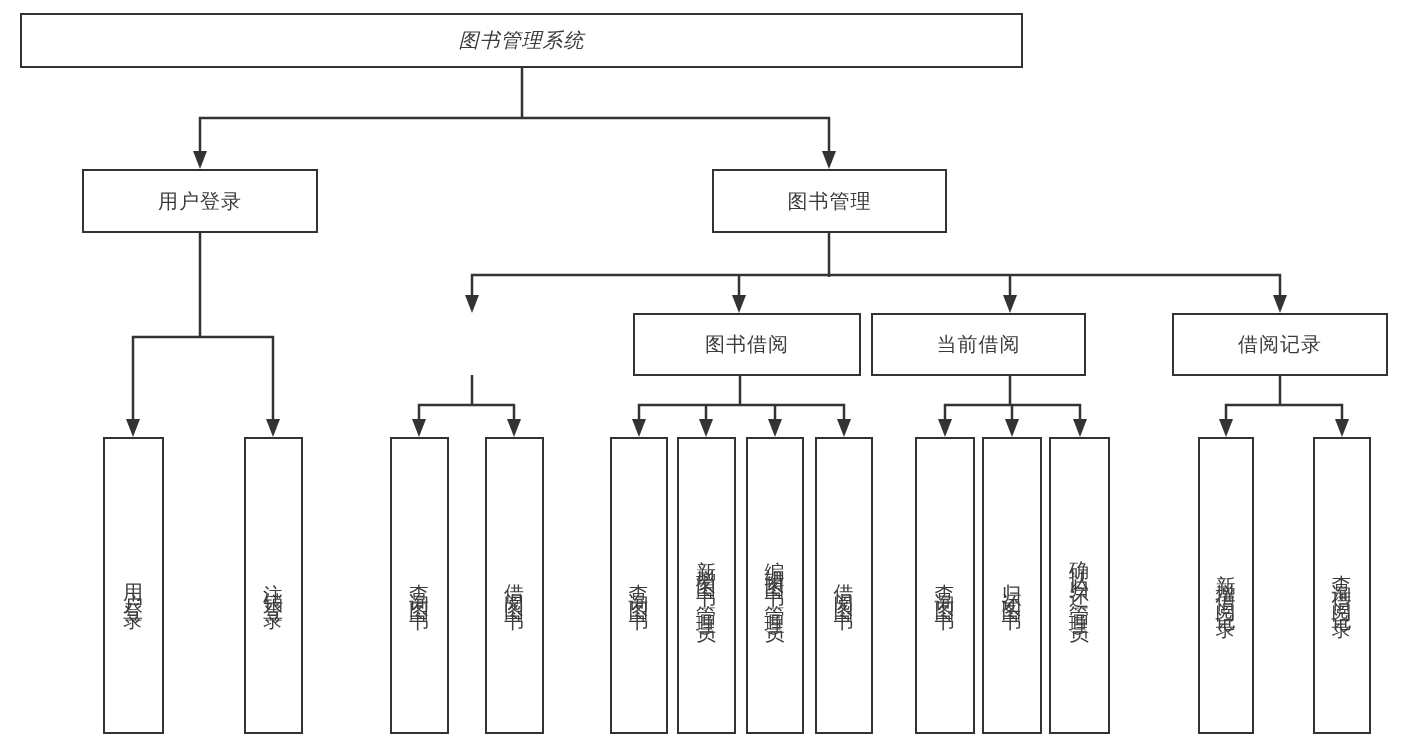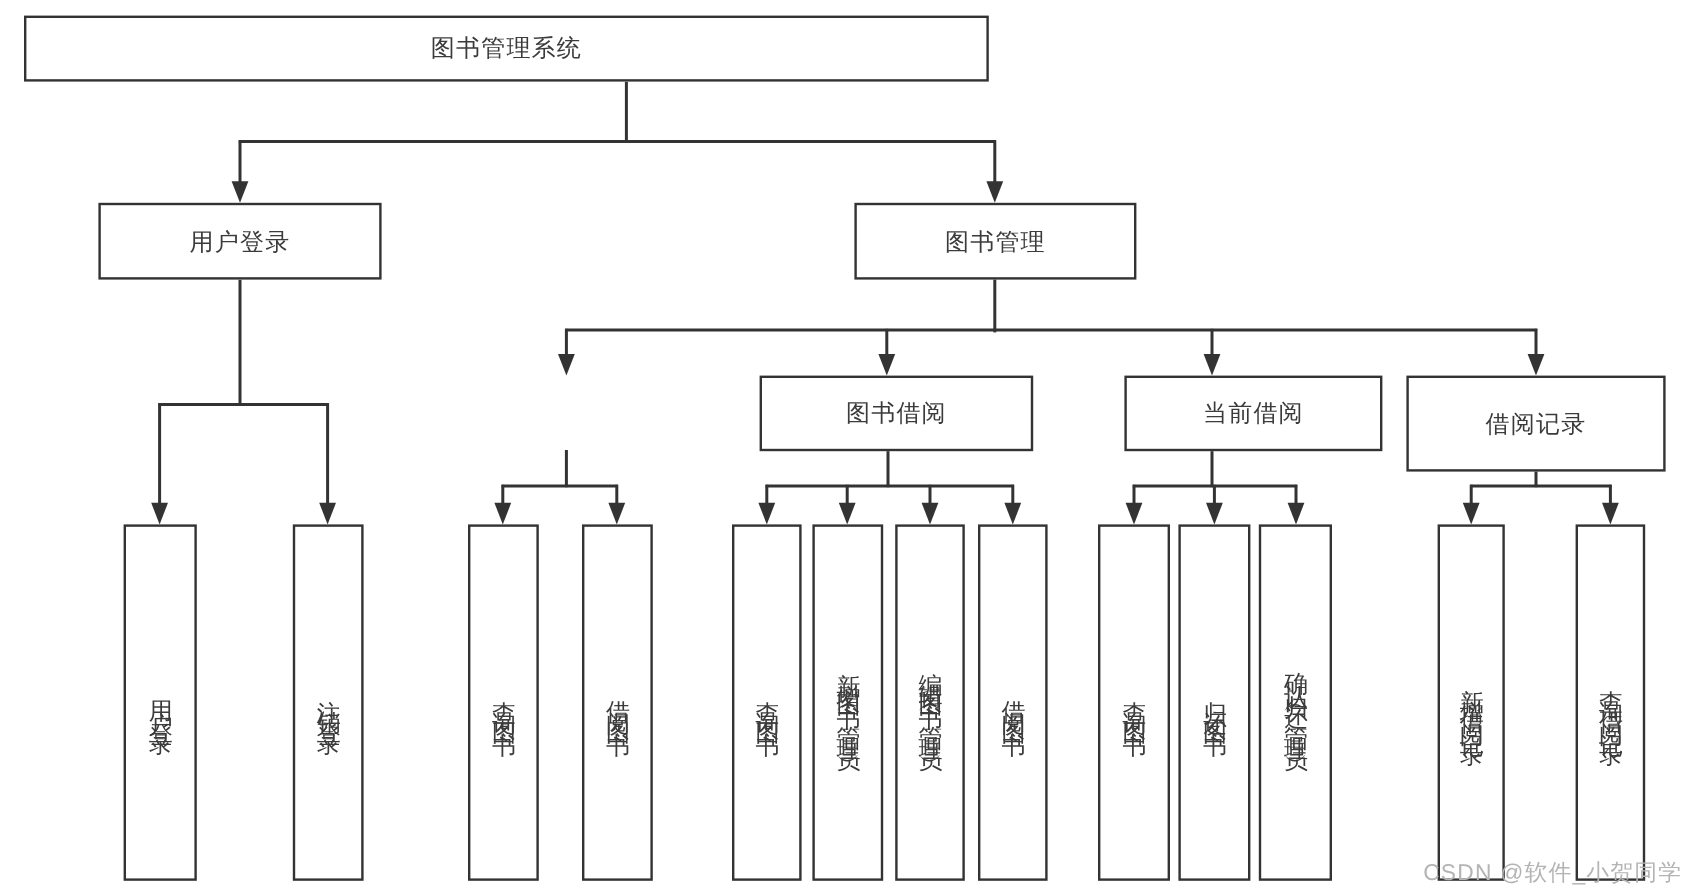--- a/index.html
+++ b/index.html
@@ -103,38 +103,38 @@
       <polygon points="768,419 782,419 775,437"></polygon>
       <polygon points="837,419 851,419 844,437"></polygon>
       <polygon points="938,419 952,419 945,437"></polygon>
       <polygon points="1005,419 1019,419 1012,437"></polygon>
       <polygon points="1073,419 1087,419 1080,437"></polygon>
       <polygon points="1219,419 1233,419 1226,437"></polygon>
       <polygon points="1335,419 1349,419 1342,437"></polygon>
     </g>
   </svg>
 
-  <div class="box hbox" style="left:20px;top:13px;width:804px;height:55px;">
+  <div class="box hbox" style="left:20px;top:13px;width:1003px;height:55px;font-style:italic;">
     <span>图书管理系统</span>
   </div>
 
   <div class="box hbox" style="left:82px;top:169px;width:236px;height:64px;">
     <span>用户登录</span>
   </div>
   <div class="box hbox" style="left:712px;top:169px;width:235px;height:64px;">
     <span>图书管理</span>
   </div>
 
   <div class="box hbox" style="left:633px;top:313px;width:228px;height:63px;">
     <span>图书借阅</span>
   </div>
-  <div class="box hbox" style="left:937px;top:313px;width:215px;height:63px;">
+  <div class="box hbox" style="left:871px;top:313px;width:215px;height:63px;">
     <span>当前借阅</span>
   </div>
-  <div class="box hbox" style="left:1172px;top:313px;width:216px;height:80px;">
+  <div class="box hbox" style="left:1172px;top:313px;width:216px;height:63px;">
     <span>借阅记录</span>
   </div>
 
   <div class="box vbox" style="left:103px;top:437px;width:61px;height:297px;">
     <span class="vtext">用户登录</span>
   </div>
   <div class="box vbox" style="left:244px;top:437px;width:59px;height:297px;">
     <span class="vtext">注销登录</span>
   </div>
 
@@ -168,15 +168,14 @@
     <span class="vtext">确认归还（管理员）</span>
   </div>
 
   <div class="box vbox" style="left:1198px;top:437px;width:56px;height:297px;">
     <span class="vtext">新增借阅记录</span>
   </div>
   <div class="box vbox" style="left:1313px;top:437px;width:58px;height:297px;">
     <span class="vtext">查询借阅记录</span>
   </div>
 
-  <div class="watermark">CSDN @软件_小贺同学</div>
 
 </div>
 
 </body></html>

